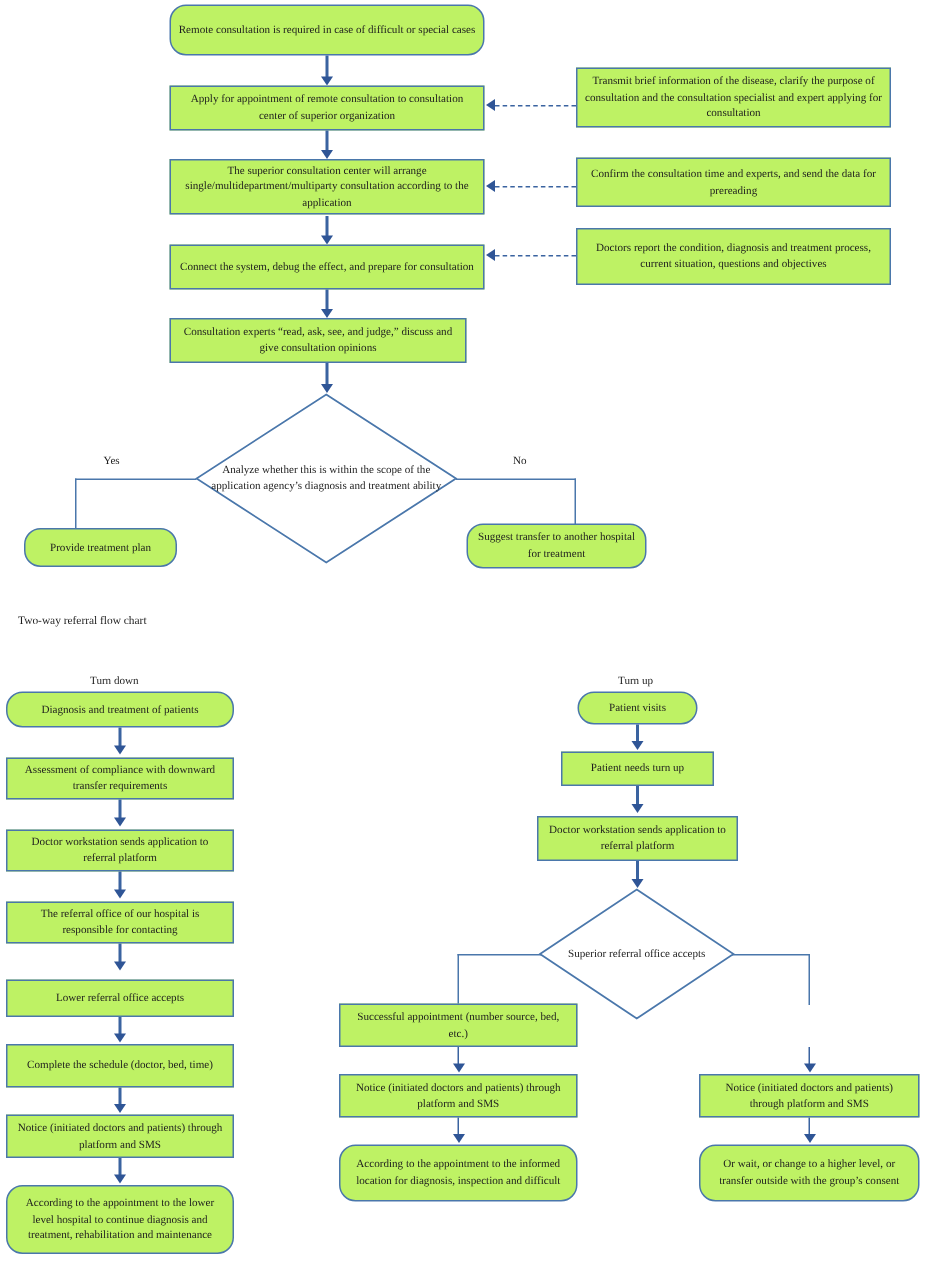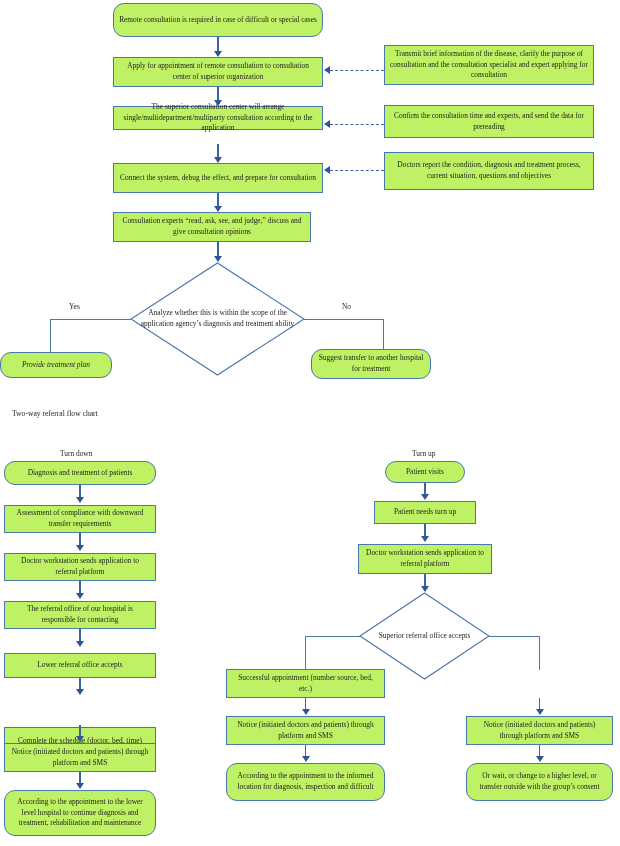--- a/index.html
+++ b/index.html
@@ -122,21 +122,21 @@
   <div class="node term" style="left:113px; top:3px; width:210px; height:34px;">Remote consultation is required in case of difficult or special cases</div>
 
   <div class="vline" style="left:217.3px; top:37px; height:16px;"></div>
   <div class="arrow-down" style="left:213.8px; top:51px;"></div>
 
   <div class="node" style="left:113px; top:57px; width:210px; height:30px;">Apply for appointment of remote consultation to consultation center of superior organization</div>
 
   <div class="vline" style="left:217.3px; top:87px; height:15px;"></div>
   <div class="arrow-down" style="left:213.8px; top:100px;"></div>
 
-  <div class="node" style="left:113px; top:106px; width:210px; height:24px;">The superior consultation center will arrange single/multidepartment/multiparty consultation according to the application</div>
+  <div class="node" style="left:113px; top:106px; width:210px; height:37px;">The superior consultation center will arrange single/multidepartment/multiparty consultation according to the application</div>
 
   <div class="vline" style="left:217.3px; top:144px; height:15px;"></div>
   <div class="arrow-down" style="left:213.8px; top:157px;"></div>
 
   <div class="node" style="left:113px; top:163px; width:210px; height:30px;">Connect the system, debug the effect, and prepare for consultation</div>
 
   <div class="vline" style="left:217.3px; top:193px; height:15px;"></div>
   <div class="arrow-down" style="left:213.8px; top:206px;"></div>
 
   <div class="node" style="left:113px; top:212px; width:198px; height:30px;">Consultation experts “read, ask, see, and judge,” discuss and give consultation opinions</div>
@@ -162,21 +162,21 @@
         <polygon points="87.5,1 174,57 87.5,113 1,57" fill="#ffffff" stroke="#4a77ab" stroke-width="1.2"></polygon>
       </svg>
     </div>
     <div class="dtext">Analyze whether this is within the scope of the application agency’s diagnosis and treatment ability</div>
   </div>
 
   <div class="label" style="left:69px; top:302px;">Yes</div>
   <div class="hline thin" style="left:50px; top:319px; width:81px;"></div>
   <div class="vline thin" style="left:50px; top:319px; height:34px;"></div>
 
-  <div class="node term" style="left:0; top:352px; width:112px; height:26px;font-style:italic;">Provide treatment plan</div>
+  <div class="node term" style="left:16px; top:352px; width:102px; height:26px;">Provide treatment plan</div>
 
   <div class="label" style="left:342px; top:302px;">No</div>
   <div class="hline thin" style="left:304px; top:319px; width:80px;"></div>
   <div class="vline thin" style="left:383px; top:319px; height:31px;"></div>
 
   <div class="node term" style="left:311px; top:349px; width:120px; height:30px;">Suggest transfer to another hospital for treatment</div>
 
   <div class="caption" style="left:12px; top:409px;">Two-way referral flow chart</div>
 
   <div class="label" style="left:60px; top:449px;">Turn down</div>
@@ -194,21 +194,21 @@
   <div class="arrow-down" style="left:75.8px; top:593px;"></div>
 
   <div class="node" style="left:4px; top:601px; width:152px; height:28px;">The referral office of our hospital is responsible for contacting</div>
   <div class="vline" style="left:79.3px; top:629px; height:14px;"></div>
   <div class="arrow-down" style="left:75.8px; top:641px;"></div>
 
   <div class="node" style="left:4px; top:653px; width:152px; height:25px;">Lower referral office accepts</div>
   <div class="vline" style="left:79.3px; top:678px; height:13px;"></div>
   <div class="arrow-down" style="left:75.8px; top:689px;"></div>
 
-  <div class="node" style="left:4px; top:696px; width:152px; height:29px;margin-top:31px;">Complete the schedule (doctor, bed, time)</div>
+  <div class="node" style="left:4px; top:696px; width:152px; height:29px;">Complete the schedule (doctor, bed, time)</div>
   <div class="vline" style="left:79.3px; top:725px; height:13px;"></div>
   <div class="arrow-down" style="left:75.8px; top:736px;"></div>
 
   <div class="node" style="left:4px; top:743px; width:152px; height:29px;">Notice (initiated doctors and patients) through platform and SMS</div>
   <div class="vline" style="left:79.3px; top:772px; height:13px;"></div>
   <div class="arrow-down" style="left:75.8px; top:783px;"></div>
 
   <div class="node term" style="left:4px; top:790px; width:152px; height:46px;">According to the appointment to the lower level hospital to continue diagnosis and treatment, rehabilitation and maintenance</div>
 
   <div class="label" style="left:412px; top:449px;">Turn up</div>

